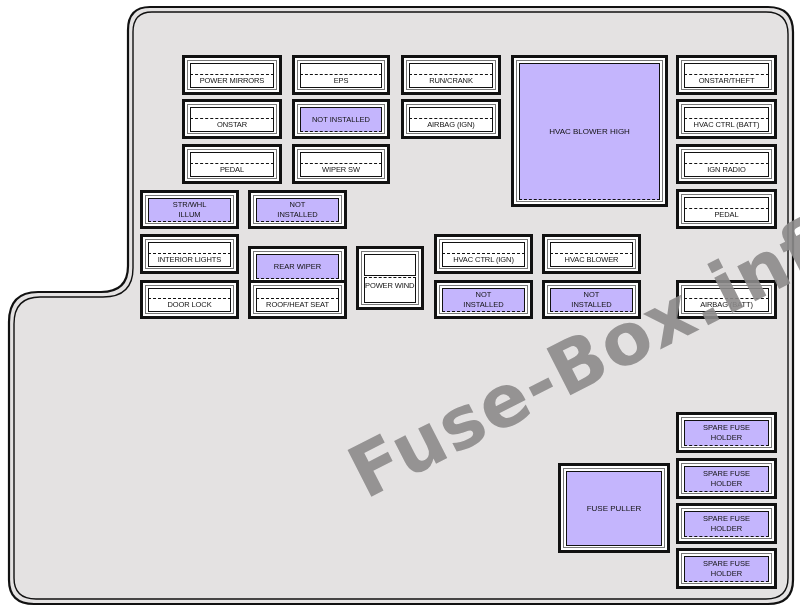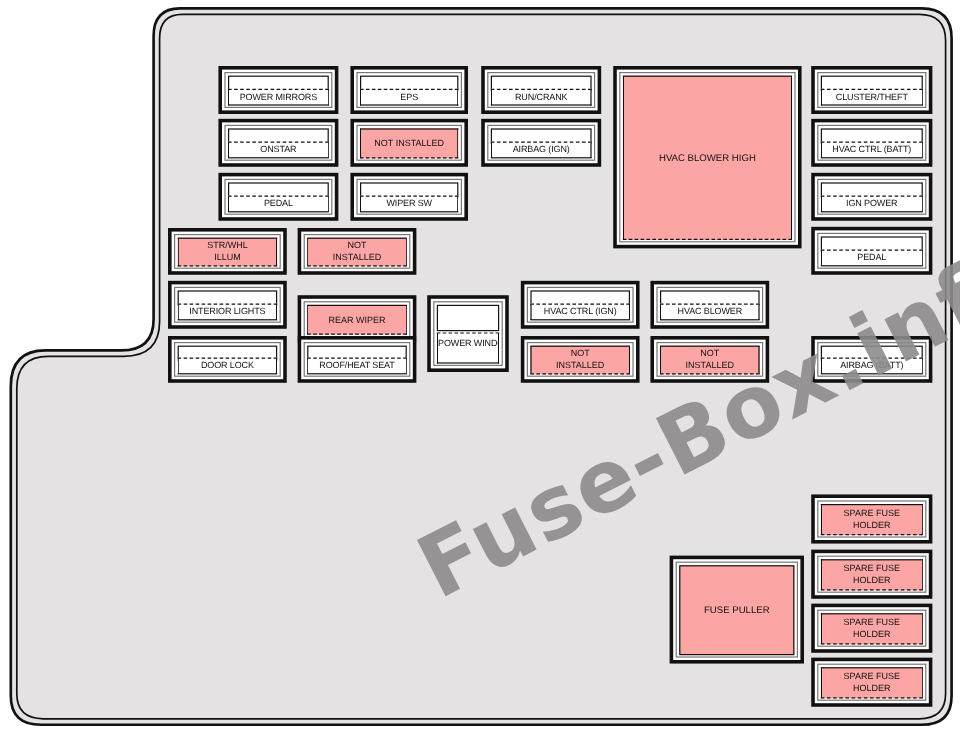--- a/index.html
+++ b/index.html
@@ -22,21 +22,21 @@
     }
     .fuse .lbl {
       position: absolute; left: 5px; right: 5px; bottom: 4px;
       height: 14px; border: 1.5px solid #111; border-top-style: dashed; background: #fff;
       box-sizing: border-box;
       font-size: 7.5px; line-height: 11px; text-align: center; color: #111;
       white-space: nowrap; overflow: hidden; letter-spacing: -0.1px;
     }
     .fuse.single .inner {
       position: absolute; left: 5px; right: 5px; top: 5px; bottom: 4px;
-      border: 1.5px solid #111; border-bottom-style: dashed; background: #fca5a5; box-sizing: border-box;
+      border: 1.5px solid #111; border-bottom-style: dashed; background: #c4b5fd; box-sizing: border-box;
       display: flex; align-items: center; justify-content: center; text-align: center;
       font-size: 7.5px; line-height: 10px; color: #111;
     }
     .fuse.big .inner { font-size: 8px; }
     .multiline { white-space: pre-line; }
     .watermark {
       position: absolute; left: 335px; top: 440px;
       font-family: "DejaVu Sans", sans-serif; font-weight: bold;
       font-size: 72px; color: #8d8b8b; opacity: 0.9;
       transform: rotate(-27deg); transform-origin: left top;
@@ -86,29 +86,29 @@
     <div class="slot"></div>
     <div class="lbl">WIPER SW</div>
   </div>
 
   <div class="fuse single big" style="left:511px;top:55px;width:157px;height:152px;">
     <div class="inner">HVAC BLOWER HIGH</div>
   </div>
 
   <div class="fuse" style="left:676px;top:55px;width:101px;height:40px;">
     <div class="slot"></div>
-    <div class="lbl">CLUSTER/THEFT</div>
+    <div class="lbl">ONSTAR/THEFT</div>
   </div>
   <div class="fuse" style="left:676px;top:99px;width:101px;height:40px;">
     <div class="slot"></div>
     <div class="lbl">HVAC CTRL (BATT)</div>
   </div>
   <div class="fuse" style="left:676px;top:144px;width:101px;height:40px;">
     <div class="slot"></div>
-    <div class="lbl">IGN POWER</div>
+    <div class="lbl">IGN RADIO</div>
   </div>
   <div class="fuse" style="left:676px;top:189px;width:101px;height:40px;">
     <div class="slot"></div>
     <div class="lbl">PEDAL</div>
   </div>
 
   <div class="fuse single" style="left:140px;top:190px;width:99px;height:39px;">
     <div class="inner multiline">STR/WHL
 ILLUM</div>
   </div>

